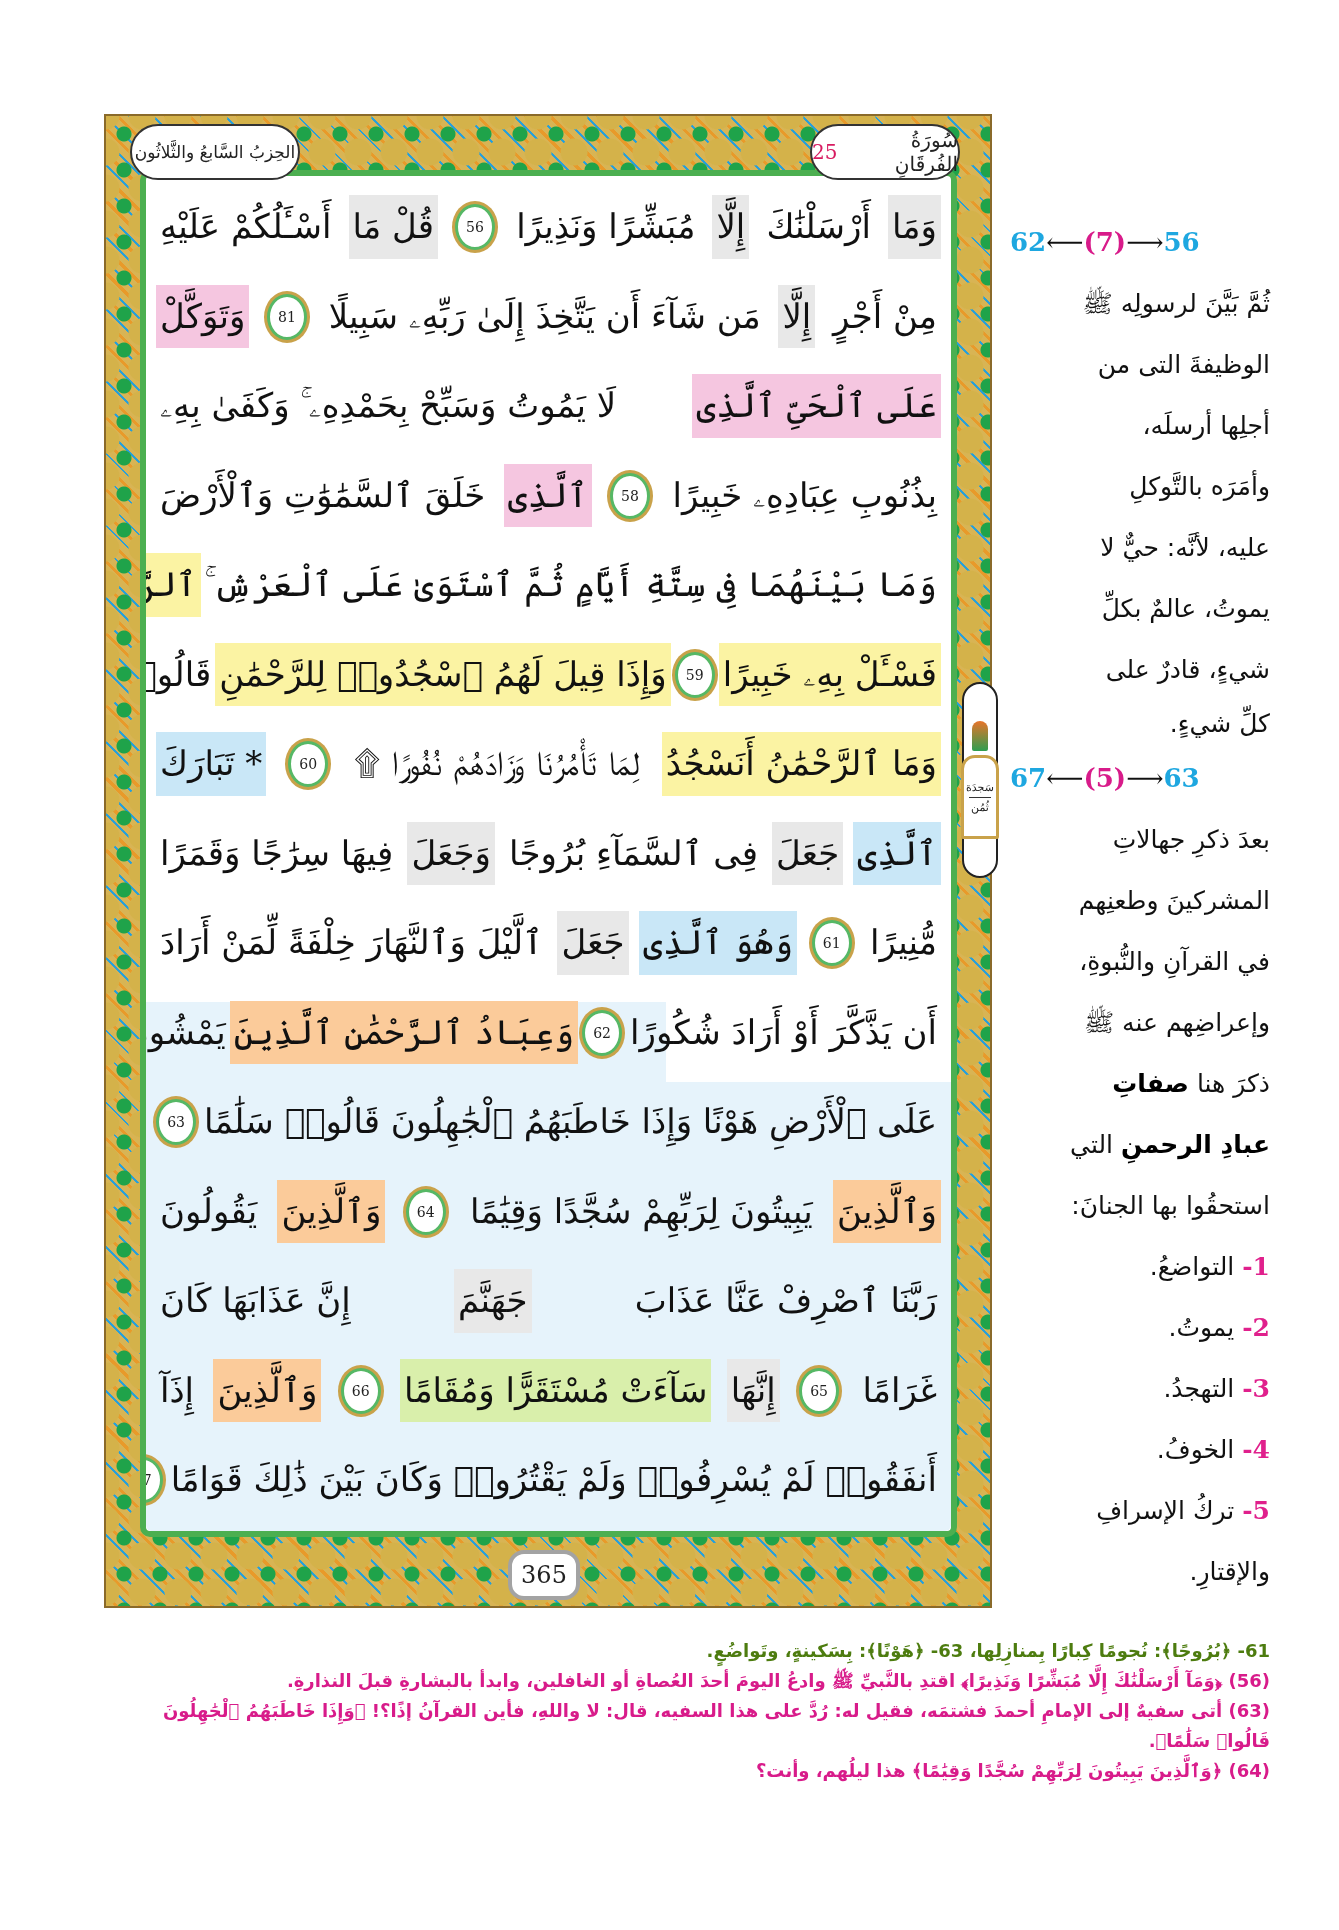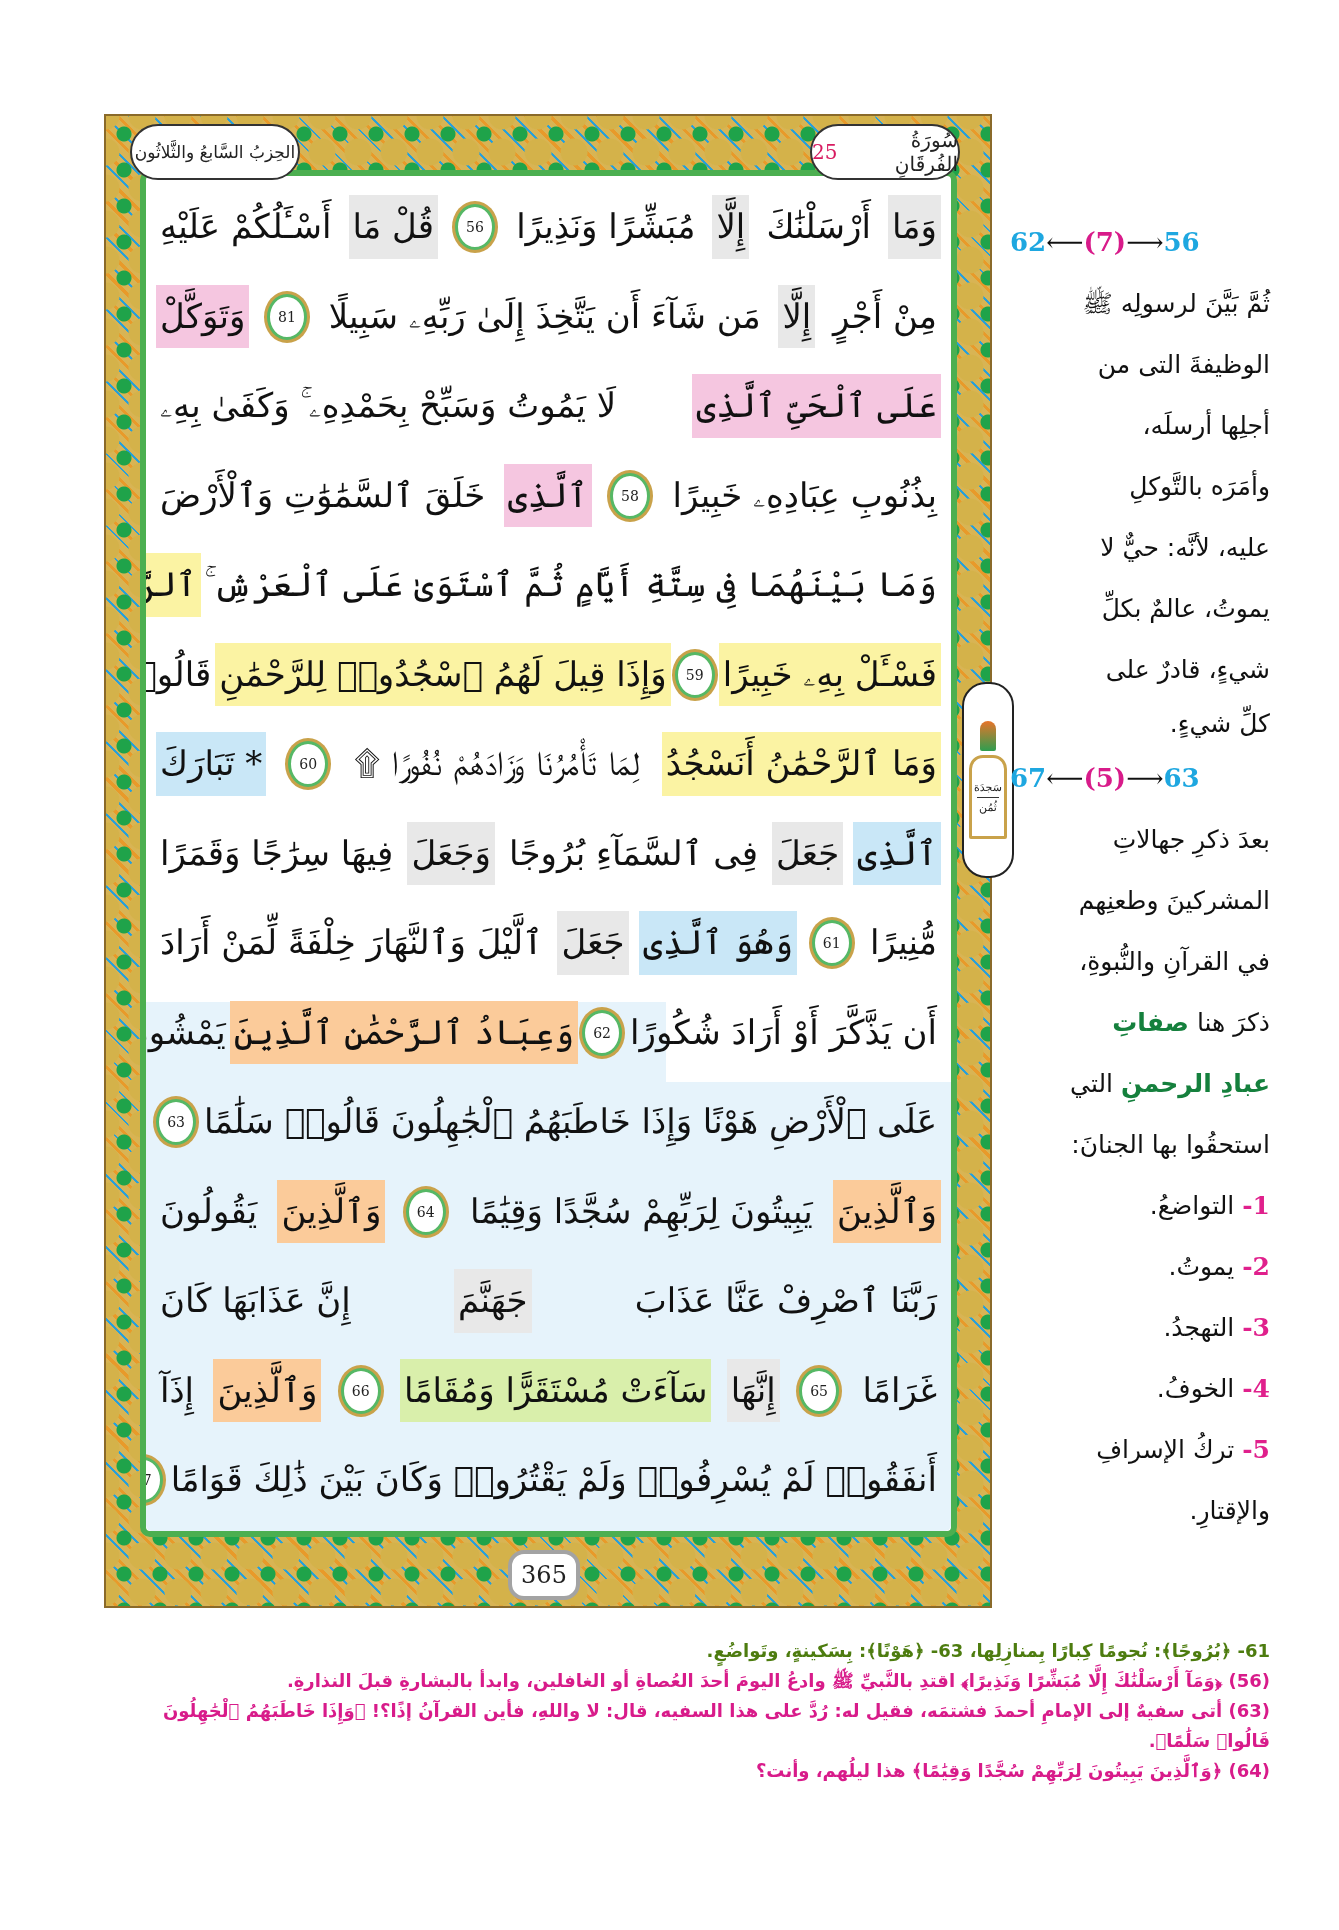--- a/index.html
+++ b/index.html
@@ -33,21 +33,21 @@
   .pill-left { left:130px; width:170px; font-size:17px; }
   .surah-num { color:#d81b60; margin-right:6px; }
 
   .page-num {
     position:absolute; left:508px; top:1550px; width:72px; height:50px; background:#fff; border:4px solid #a3a3a3;
     border-radius:16px; box-sizing:border-box; display:flex; align-items:center; justify-content:center;
     font-family:"DejaVu Serif", serif; font-size:24px; color:#222;
   }
 
   .sajda-marker {
-    position:absolute; left:962px; top:682px; width:52px; height:196px; background:#fff; border:2px solid #222;
+    position:absolute; left:962px; top:682px; width:36px; height:196px; background:#fff; border:2px solid #222;
     border-radius:24px; box-sizing:border-box; display:flex; flex-direction:column; align-items:center; justify-content:center;
   }
   .sajda-top { width:16px; height:30px; background:linear-gradient(#e8742a,#2e9e4f); border-radius:8px 8px 2px 2px; margin-bottom:4px; }
   .sajda-box {
     width:32px; height:78px; border:3px solid #c9a24a; border-radius:14px 14px 2px 2px; display:flex; flex-direction:column;
     align-items:center; justify-content:center; font-family:"DejaVu Serif", serif; font-size:11px; color:#222; direction:rtl;
   }
   .sajda-box hr { width:22px; border:0; border-top:1px solid #333; margin:3px 0; }
 
   
@@ -70,21 +70,21 @@
 
   
   .side {
     position:absolute; left:1010px; top:212px; width:260px; direction:rtl; text-align:right;
     font-family:"DejaVu Sans", sans-serif; font-size:25px; color:#111; line-height:61px;
   }
   .side .range { font-family:"DejaVu Serif", serif; font-weight:bold; font-size:26px; direction:ltr; text-align:left; }
   .side .range .num { color:#1ea7e0; }
   .side .range .cnt { color:#d81b8a; }
   .side .range .arr { color:#111; font-weight:normal; }
-  .side .pink { color:#15803d; font-weight:bold;margin-top:48px; }
+  .side .pink { color:#000000; font-weight:bold;margin-top:48px; }
   .side .li-num { color:#e0208c; font-weight:bold; font-family:"DejaVu Serif", serif; }
 
   
   .notes { position:absolute; left:120px; top:1636px; width:1150px; direction:rtl; text-align:right;
     font-family:"DejaVu Sans", sans-serif; font-weight:bold; font-size:18px; line-height:30px; }
   .note-blue { color:#4d7c0f; }
   .note-pink { color:#d81b8a; }
   .note-line { margin:0; }
 </style>
 </head>
@@ -221,20 +221,21 @@
   <div>عليه، لأنَّه: حيٌّ لا</div>
   <div>يموتُ، عالمٌ بكلِّ</div>
   <div>شيءٍ، قادرٌ على</div>
   <div style="line-height:48px">كلِّ شيءٍ.</div>
   <div class="range">
     <span class="num">67</span><span class="arr">⟵</span><span class="cnt">(5)</span><span class="arr">⟶</span><span class="num">63</span>
   </div>
   <div>بعدَ ذكرِ جهالاتِ</div>
   <div>المشركينَ وطعنِهم</div>
   <div>في القرآنِ والنُّبوةِ،</div>
+  <div>وإعراضِهم عنه ﷺ</div>
   <div>
     <span>ذكرَ هنا</span>
     <span class="pink">صفاتِ</span>
   </div>
   <div>
     <span class="pink">عبادِ الرحمنِ</span>
     <span>التي</span>
   </div>
   <div>استحقُوا بها الجنانَ:</div>
   <div><span class="li-num">1-</span> <span>التواضعُ.</span></div>

